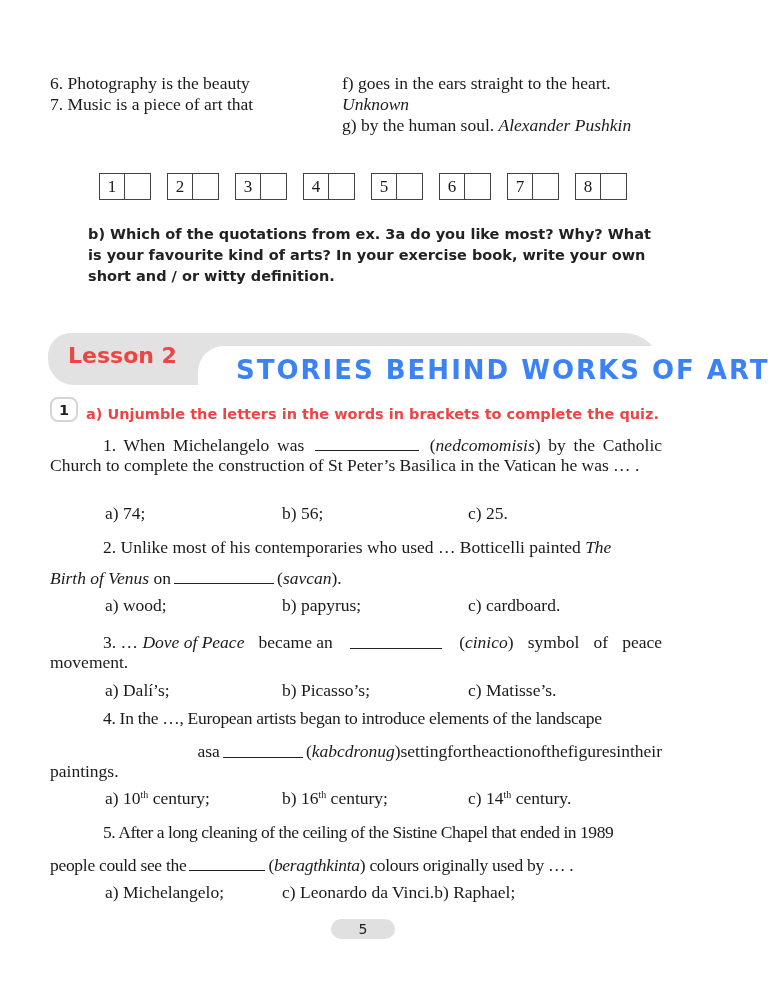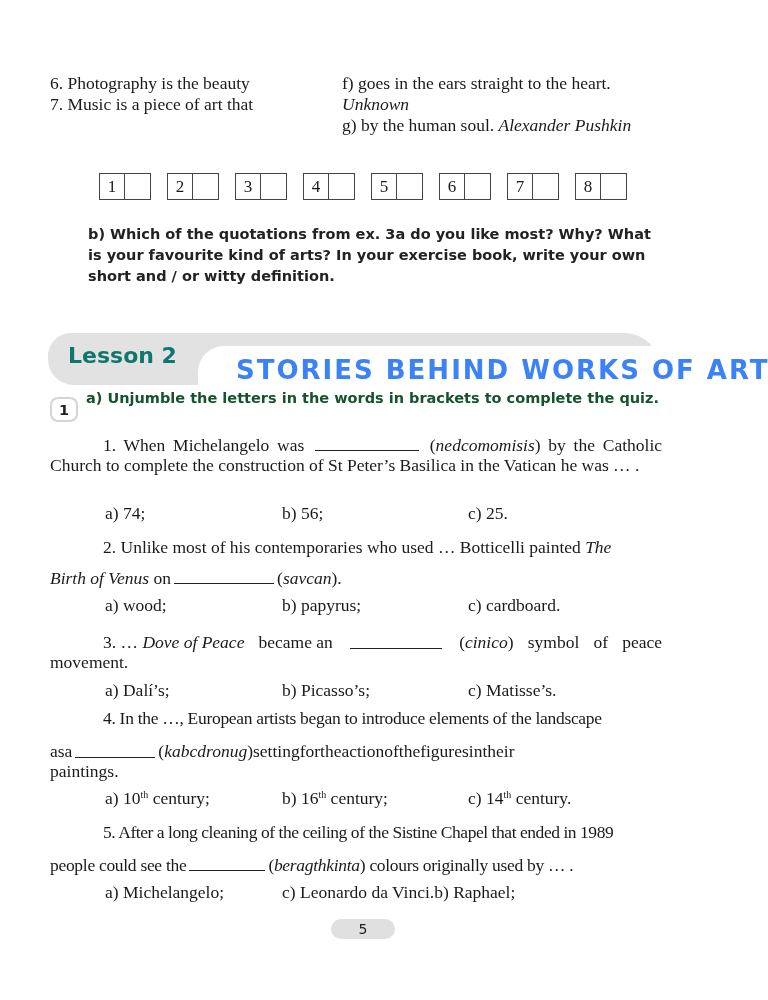--- a/index.html
+++ b/index.html
@@ -24,28 +24,28 @@
 
   .task-b { left: 88px; top: 224px; width: 580px; font-weight: bold; font-size: 14.5px; line-height: 21px; color: #222; }
 
   
   .banner { left: 48px; top: 333px; width: 612px; height: 52px; }
   .banner-bg { position: absolute; left: 0; top: 0; width: 612px; height: 46px; background: #e2e2e2;
                border-radius: 26px 40px 0 26px; }
   .banner-bg-left { position:absolute; left:0; top:0; width: 160px; height: 52px; background:#e2e2e2; border-radius: 26px 0 0 26px; }
   .banner-white { position: absolute; left: 150px; top: 13px; width: 470px; height: 48px; background: #fff;
                   border-radius: 26px 0 0 0; }
-  .lesson-label { position: absolute; left: 20px; top: 10px; font-weight: bold; font-size: 22px; color: #0f766e; }
+  .lesson-label { position: absolute; left: 20px; top: 10px; font-weight: bold; font-size: 22px; color: #ef4444; }
   .lesson-title { position: absolute; left: 188px; top: 22px; font-weight: bold; font-size: 26px; letter-spacing: 2px; color: #3b82f6; white-space: nowrap; }
 
   
   .ex-badge { left: 50px; top: 397px; width: 28px; height: 25px; border: 2.5px solid #d4d4d4; border-radius: 8px;
               box-sizing: border-box; display: flex; align-items: center; justify-content: center;
               font-size: 14.5px; font-weight: bold; color: #222; background: #fff; }
-  .ex-instr { left: 86px; top: 390px; font-weight: bold; font-size: 14.5px; color: #14532d; white-space: nowrap; }
+  .ex-instr { left: 86px; top: 406px; font-weight: bold; font-size: 14.5px; color: #ef4444; white-space: nowrap; }
 
   
   .para { left: 50px; width: 612px; line-height: 20px; text-align: justify; }
   .indent { display: inline-block; width: 53px; }
   .blank { display: inline-block; border-bottom: 1.3px solid #222; height: 14px; vertical-align: baseline; margin: 0 3px; }
   .opts { left: 105px; display: flex; }
   .opt { white-space: nowrap; }
   .o1 { width: 177px; } .o2 { width: 186px; }
   sup { font-size: 10px; vertical-align: 6px; line-height: 0; }
 
@@ -151,21 +151,21 @@
   <div>movement.</div>
 </div>
 <div class="abs serif opts" style="top:680px;">
   <span class="opt o1">a) Dalí’s;</span>
   <span class="opt o2">b) Picasso’s;</span>
   <span class="opt">c) Matisse’s.</span>
 </div>
 
 <div class="abs serif para" style="top:708px;">
   <div style="white-space:nowrap; letter-spacing:-0.3px;"><span class="indent"></span><span>4.</span> <span>In the …, European artists began to introduce elements of the landscape</span></div>
-  <div style="margin-top:13px; display:flex; justify-content:flex-start; white-space:nowrap;">
+  <div style="margin-top:13px; display:flex; justify-content:flex-end; white-space:nowrap;">
     <span>as</span>
       <span>a</span>
     <span class="blank" style="width:80px; margin-top:2px;"></span>
     <span>(<i>kabcdronug</i>)</span>
     <span>setting</span>
       <span>for</span>
       <span>the</span>
       <span>action</span>
       <span>of</span>
       <span>the</span>

